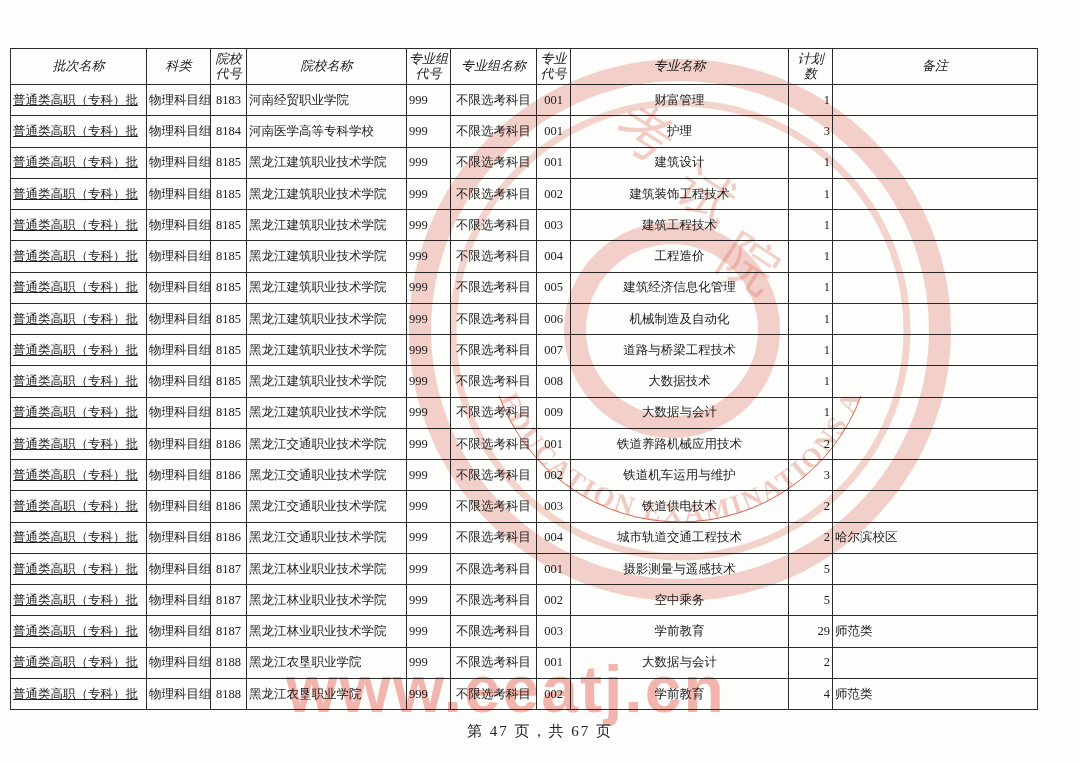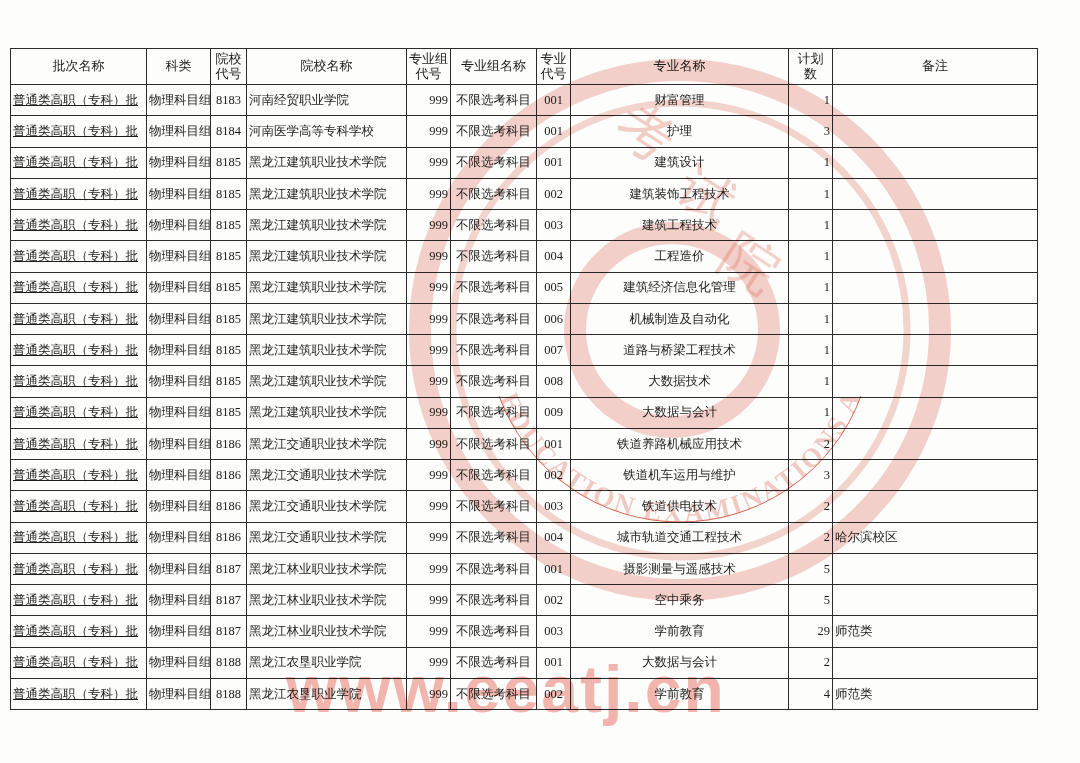--- a/index.html
+++ b/index.html
@@ -19,28 +19,28 @@
   }
   table.plan th,table.plan td{
     border:1.6px solid #2b2b2b;
     font-size:12.5px;line-height:1.15;
     padding:0 2px;overflow:hidden;white-space:nowrap;
   }
   table.plan th{
     font-weight:normal;font-size:13px;text-align:center;
     white-space:pre-line;vertical-align:middle;
   }
-  thead tr{height:36px;}
+  thead tr{height:36px;font-style:italic;}
   tbody tr{height:30.75px;}
   th.c7{text-align:left;padding-left:6px;}
   td.c0{text-align:left;padding-left:6px;text-decoration:underline;}
   td.c1{text-align:center;padding-left:2px;}
   td.c2{text-align:center;margin-left:12px;}
   td.c3{text-align:left;padding-left:4px;}
-  td.c4{text-align:right;}
+  td.c4{text-align:left;}
   td.c5{text-align:center;padding-left:3px;}
   td.c6{text-align:center;}
   td.c7{text-align:center;padding-left:5px;}
   td.c8{text-align:right;padding-right:1px;}
   td.c9{text-align:left;padding-left:3px;border-radius:15px;}
 
   .footer{
     position:absolute;left:0;top:722px;width:1080px;
     text-align:center;font-size:15px;letter-spacing:2px;color:#222;
   }
@@ -341,13 +341,14 @@
       <textPath href="#seal-arc" startOffset="2">EDUCATION EXAMINATIONS AUTHORITY</textPath>
     </text>
     <g fill="#d96a55" opacity="0.32" font-size="56" font-family="Liberation Serif, serif">
       <text x="618" y="148" transform="rotate(33 640 130)">考</text>
       <text x="678" y="212" transform="rotate(33 700 195)">试</text>
       <text x="722" y="280" transform="rotate(33 745 262)">院</text>
     </g>
     <text x="286" y="712" font-size="66" font-weight="bold" letter-spacing="2" fill="#e4604e" opacity="0.45" font-family="Liberation Sans, sans-serif">www.eeatj.cn</text>
   </svg>
 
+  <div class="footer">第 47 页，共 67 页</div>
 </div>
 
 </body></html>

